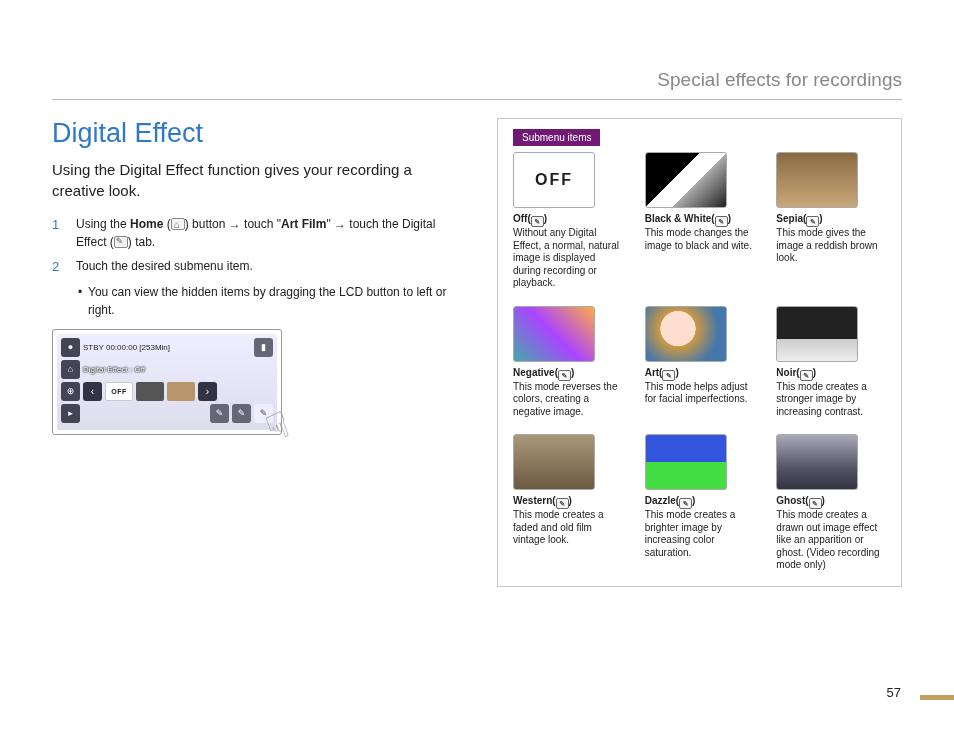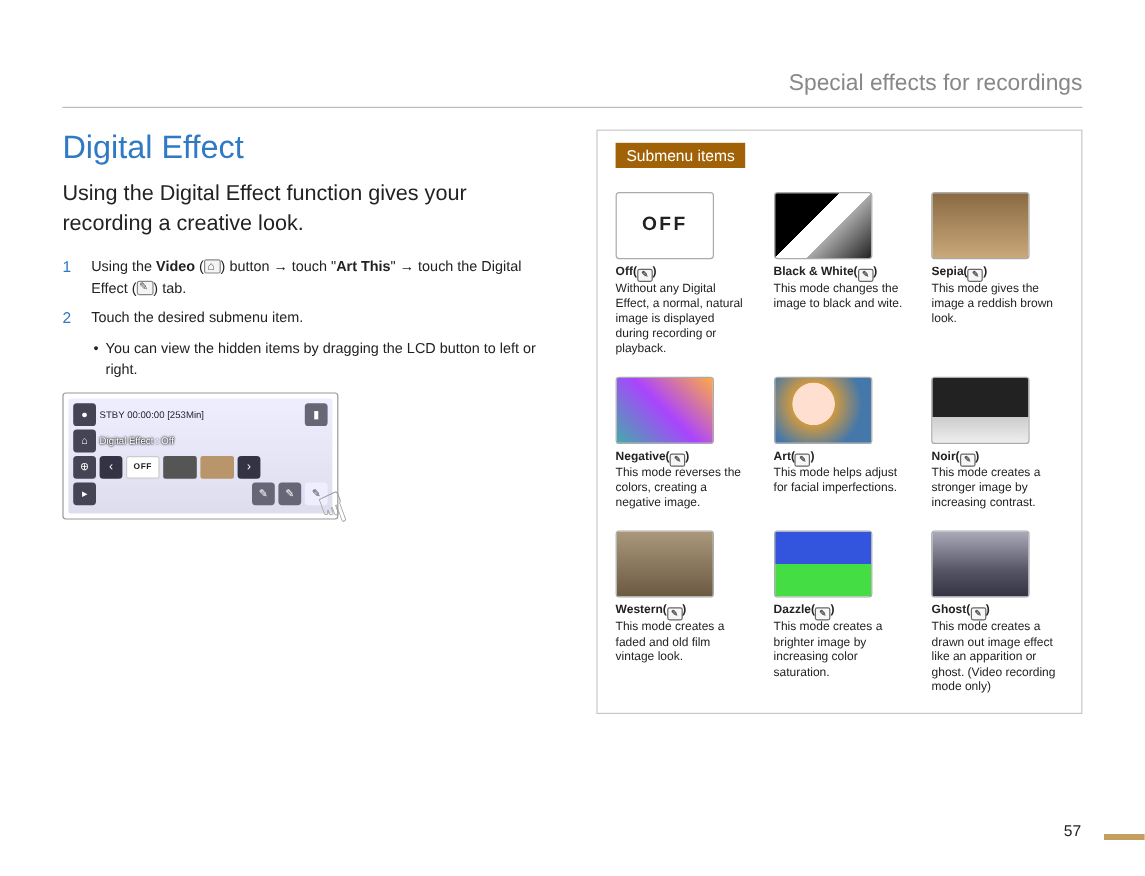--- a/index.html
+++ b/index.html
@@ -1,45 +1,45 @@
 <!DOCTYPE html>
 <html><head>
 <meta charset="utf-8">
 <style>
 *{box-sizing:border-box;margin:0;padding:0}
 body{background:#fff;font-family:Arial,Helvetica,sans-serif;font-size:11px;color:#222;width:954px;height:730px;position:relative;overflow:hidden}
 .page{padding:40px 52px 30px;position:relative;height:100%}
-.chapter{text-align:right;font-size:19px;color:#888;font-weight:400;margin-top:19px;margin-bottom:8px}
+.chapter{text-align:right;font-size:19px;color:#888;font-weight:400;margin-top:29px;margin-bottom:8px}
 hr.rule{border:none;border-top:1px solid #bbb;margin-bottom:18px}
 .cols{display:flex;gap:30px}
 .left{flex:0 0 415px}
 .right{flex:1}
 h1.section{color:#2f79c5;font-size:27px;font-weight:400;margin-bottom:10px}
-.intro{font-size:18px;margin-bottom:14px;line-height:1.4}
+.intro{font-size:15px;margin-bottom:14px;line-height:1.4}
 .step{display:flex;gap:10px;margin-bottom:6px;line-height:1.5;font-size:12px}
 .step .num{color:#2f79c5;font-size:13px;flex:0 0 14px}
 .step .txt{flex:1}
 ul.bul{list-style:none;margin-left:26px;margin-top:2px;margin-bottom:10px}
 ul.bul li{position:relative;padding-left:10px;line-height:1.5;font-size:12px}
 ul.bul li:before{content:"•";position:absolute;left:0}
 .home-icn,.fx-icn{display:inline-block;width:14px;height:12px;vertical-align:-2px;border:1px solid #888;border-radius:2px;position:relative;background:#f4f4f4}
 .home-icn:before{content:"⌂";position:absolute;left:2px;top:-2px;font-size:10px;color:#555}
 .fx-icn:before{content:"✎";position:absolute;left:1px;top:-2px;font-size:9px;color:#555}
 .lcd{width:230px;border:1px solid #999;border-radius:3px;background:#fff;padding:4px;margin-top:10px;position:relative}
 .lcd-inner{background:linear-gradient(#eef,#dde);border-radius:2px;padding:4px}
 .lcd-row{display:flex;align-items:center;gap:3px;margin-bottom:3px}
 .ico-sq{width:19px;height:19px;background:#445;border-radius:3px;display:flex;align-items:center;justify-content:center;color:#fff;font-size:9px}
 .status{font-size:8px;font-weight:400;color:#223;flex:1}
 .label-bar{font-size:8px;font-weight:400;color:#fff;text-shadow:0 0 2px #000,0 0 2px #000}
 .thumb-mini{width:28px;height:19px;border-radius:2px}
 .nav-btn{width:19px;height:19px;background:#334;border-radius:3px;color:#fff;display:flex;align-items:center;justify-content:center;font-size:10px}
 .off-chip{width:28px;height:19px;background:#fff;border-radius:2px;display:flex;align-items:center;justify-content:center;font-size:7px;font-weight:700;letter-spacing:.5px;border:1px solid #ccc}
 .hand{position:absolute;right:-8px;bottom:-14px;font-size:36px;color:#999;transform:rotate(-20deg)}
 .box{border:1px solid #c8c8c8;padding:10px 15px 14px}
-.tab{display:inline-block;background:#a16207;color:#fff;font-size:13px;padding:3px 9px;margin-bottom:20px}
+.tab{display:inline-block;background:#701a75;color:#fff;font-size:10px;padding:3px 9px;margin-bottom:6px}
 .grid{display:grid;grid-template-columns:repeat(3,1fr);column-gap:22px;row-gap:16px}
 .cell{}
 .sw{width:82px;height:56px;border-radius:3px;border:1px solid #aaa;overflow:hidden;margin-bottom:5px}
 .sw.off{background:#fff;display:flex;align-items:center;justify-content:center;font-size:16px;font-weight:700;letter-spacing:2px;color:#222}
 .sw.bw{background:linear-gradient(135deg,#000 0%,#000 40%,#fff 40%,#fff 60%,#aaa 60%,#222 100%)}
 .sw.sep{background:linear-gradient(#8a6a42,#c9a87a)}
 .sw.neg{background:linear-gradient(45deg,#4aa,#a4f,#fa4)}
 .sw.art{background:radial-gradient(circle at 40% 40%,#ffe0d0 30%,#c94 31%,#47a 70%)}
 .sw.noir{background:linear-gradient(#222 60%,#ccc 60%,#eee)}
 .sw.west{background:linear-gradient(#a9987a,#6b5a42)}
@@ -58,21 +58,21 @@
   <div class="chapter">Special effects for recordings</div>
   <hr class="rule">
   <div class="cols">
     <div class="left">
       <h1 class="section">Digital Effect</h1>
       <p class="intro">Using the Digital Effect function gives your recording a creative look.</p>
 
       <div class="step">
         <div class="num">1</div>
         <div class="txt">
-          <span>Using the </span><b>Video</b><span> (</span><span class="home-icn"></span><span>) button → touch "</span><b>Art This</b><span>" → touch the Digital Effect (</span><span class="fx-icn"></span><span>) tab.</span>
+          <span>Using the </span><b>Home</b><span> (</span><span class="home-icn"></span><span>) button → touch "</span><b>Art Film</b><span>" → touch the Digital Effect (</span><span class="fx-icn"></span><span>) tab.</span>
         </div>
       </div>
 
       <div class="step">
         <div class="num">2</div>
         <div class="txt">Touch the desired submenu item.</div>
       </div>
       <ul class="bul">
         <li>You can view the hidden items by dragging the LCD button to left or right.</li>
       </ul>

